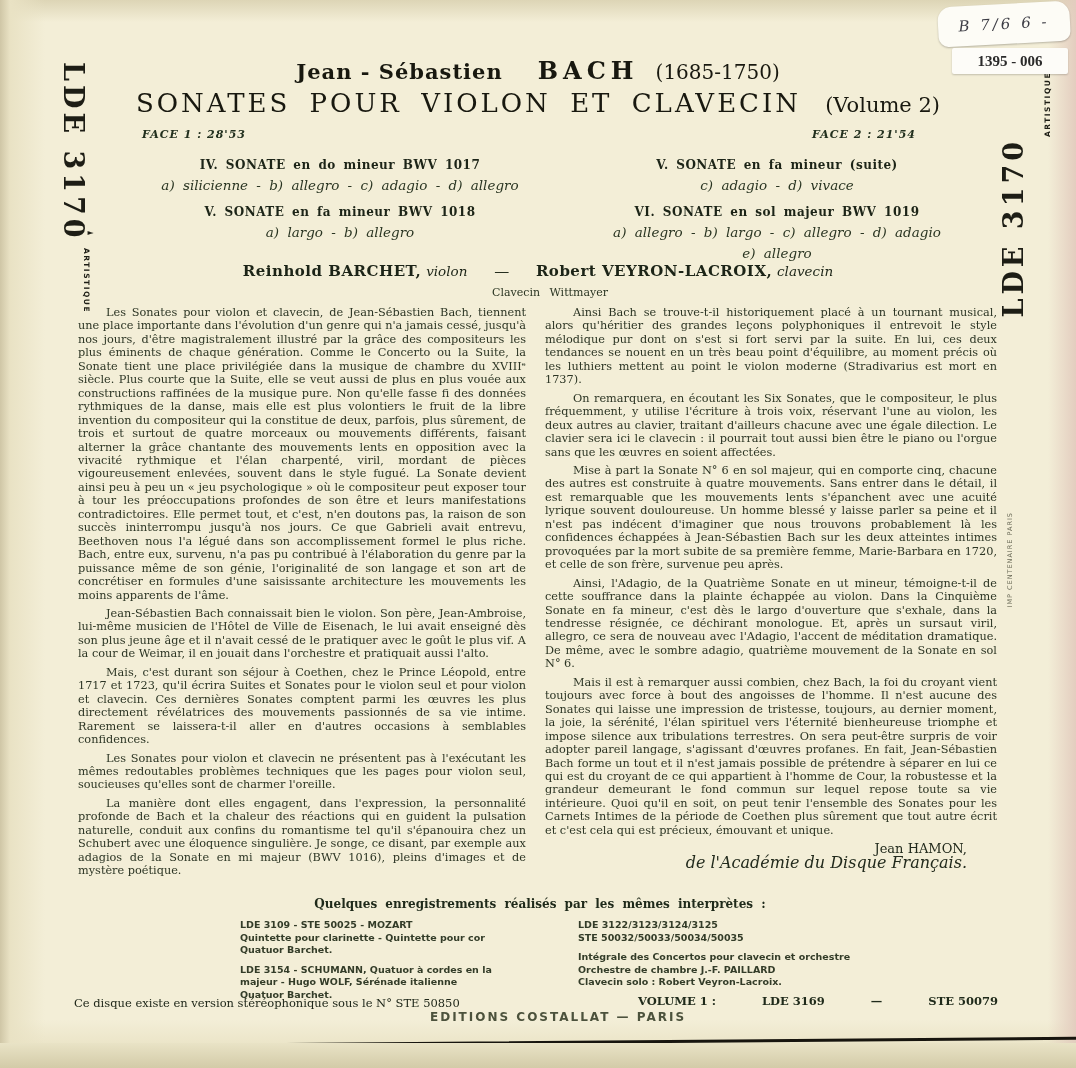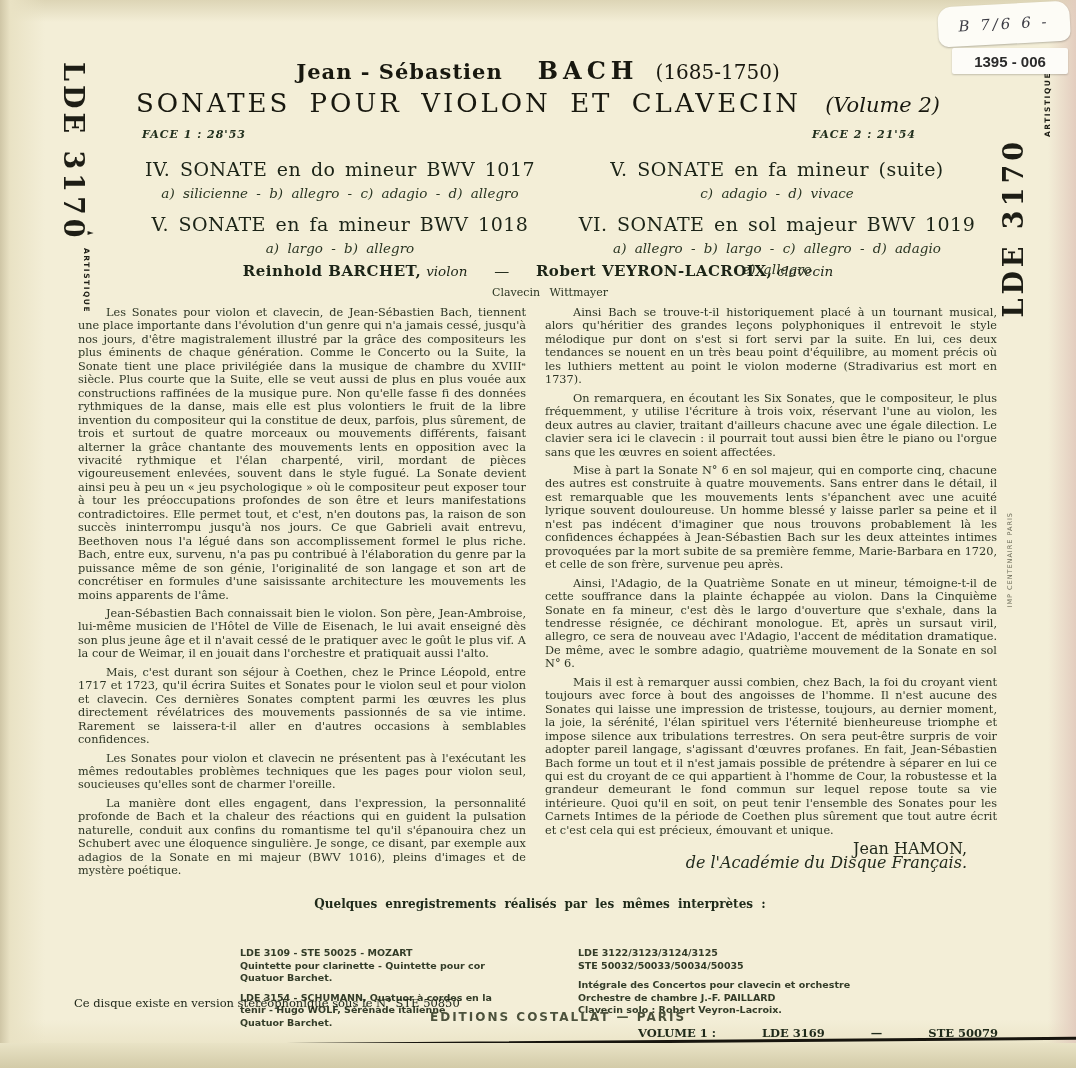--- a/index.html
+++ b/index.html
@@ -21,21 +21,21 @@
     background:#fdfcf6; border-radius:14px 14px 10px 10px;
     transform:rotate(-3deg); box-shadow:0 1px 2px rgba(0,0,0,.25);
     display:flex; align-items:center; justify-content:center;
     font-family:"DejaVu Serif", serif; font-style:italic;
     font-size:15px; color:#3c3c44; letter-spacing:3px;
   }
   .sticker-print {
     position:absolute; left:952px; top:48px; width:116px; height:26px;
     background:#fdfcf8; border-radius:2px; box-shadow:0 1px 2px rgba(0,0,0,.2);
     display:flex; align-items:center; justify-content:center;
-    font-family:Liberation Sans, sans-serif; font-size:15px; font-weight:bold; color:#2b2b2b;
+    font-family:Liberation Serif, serif; font-size:15px; font-weight:bold; color:#2b2b2b;
   }
   
   .spine-left-code {
     position:absolute; left:58px; top:62px;
     writing-mode:vertical-rl; text-orientation:mixed;
     font-weight:bold; font-size:27px; letter-spacing:4px; color:#1d1d15;
     font-family:"DejaVu Serif", serif;
   }
   .spine-left-mark { position:absolute; left:86px; top:228px; font-size:8px; color:#1d1d15;
     writing-mode:vertical-rl; }
@@ -62,59 +62,59 @@
     writing-mode:vertical-rl; transform:rotate(180deg);
     font-family:"DejaVu Sans", sans-serif; font-size:6.5px; letter-spacing:1px; color:#6b6b58;
   }
   
   .title1 { position:absolute; left:0; top:56px; width:100%; text-align:center; color:#18180f; }
   .title1 .t-name { font-size:21px; font-weight:bold; letter-spacing:1px; }
   .title1 .t-bach { font-size:24px; font-weight:bold; letter-spacing:5px; margin-left:30px; }
   .title1 .t-dates { font-size:20px; margin-left:12px; font-weight:normal; }
   .title2 { position:absolute; left:0; top:88px; width:100%; text-align:center; color:#18180f; }
   .title2 .t-main { font-size:26px; letter-spacing:3px; word-spacing:8px; }
-  .title2 .t-vol { font-size:21px; margin-left:19px;font-style:italic; }
+  .title2 .t-vol { font-size:21px; margin-left:19px; }
   
   .face-label { position:absolute; font-size:11px; font-weight:bold; font-style:italic; color:#22301e; letter-spacing:1px; }
   .face1-label { left:142px; top:128px; }
   .face2-label { left:812px; top:128px; }
   .tracks { position:absolute; top:146px; text-align:center; }
   .tracks-left { left:120px; width:440px; }
   .tracks-right { left:552px; width:450px; }
-  .track-title { font-size:19px; font-weight:normal; color:#1c2417; margin-top:12px; letter-spacing:0.5px; word-spacing:3px; }
+  .track-title { font-size:12px; font-weight:bold; color:#1c2417; margin-top:12px; letter-spacing:0.5px; word-spacing:3px; }
   .track-movs { font-size:13.5px; font-style:italic; color:#2a3522; margin-top:5px; word-spacing:4px; }
   .track-movs:empty { display:none; }
   
   .performers { position:absolute; left:0; top:262px; width:100%; text-align:center; color:#1c2417; font-size:15px; }
   .performers .p-name { font-weight:bold; letter-spacing:0.5px; }
   .performers .p-instr { font-style:italic; font-size:13.5px; }
   .performers .p-sep { margin:0 22px; }
   .wittmayer { position:absolute; left:12px; top:286px; width:100%; text-align:center; font-size:11px; color:#2a3522; word-spacing:6px; }
   
   .col { position:absolute; top:306px; text-align:justify; font-size:11.3px; line-height:13.45px; color:#2c3524; }
   .col p { margin:0 0 5px 0; text-indent:28px; }
   .col-left { left:78px; width:448px; }
   .col-right { left:545px; width:452px; }
   .signature { text-align:right; margin-top:4px; padding-right:30px; }
-  .sig-name { font-size:16px; color:#222a1c; }
+  .sig-name { font-size:13px; color:#222a1c; }
   .sig-org { font-size:16px; font-style:italic; color:#222a1c; }
   
   .disc-heading { position:absolute; left:120px; top:897px; width:840px; text-align:center;
     font-size:12px; font-weight:bold; color:#1f2a1a; word-spacing:4px; }
-  .disc-block { position:absolute; top:947px; font-family:"DejaVu Sans", sans-serif;
+  .disc-block { position:absolute; top:919px; font-family:"DejaVu Sans", sans-serif;
     font-size:9.5px; font-weight:bold; line-height:12.5px; color:#333c28; }
   .disc-left { left:240px; width:310px; }
   .disc-right { left:578px; width:340px; }
   .disc-block .grp { margin-bottom:7px; }
   
   .stereo-note { position:absolute; left:74px; top:996px; font-size:11.5px; color:#20281a; }
   .editions { position:absolute; left:430px; top:1010px; font-family:"DejaVu Sans", sans-serif;
     font-size:12px; letter-spacing:2px; font-weight:bold; color:#4c523c; }
   .volume-line { position:absolute; left:638px; top:994px; width:360px; display:flex;
-    justify-content:space-between; font-size:11.5px; font-weight:bold; color:#1f2a1a;margin-top:32px; }
+    justify-content:space-between; font-size:11.5px; font-weight:bold; color:#1f2a1a; }
   .bottom-edge { position:absolute; left:-12px; top:1041px; width:1110px; height:3px;
     background:#17150e; transform:rotate(-0.45deg); border-radius:2px; }
   .below-edge { position:absolute; left:0; top:1043px; width:1076px; height:25px;
     background:linear-gradient(to bottom,#e9e3c6,#d3cba8); }
 </style>
 </head>
 <body>
 
 <div class="sleeve">
 
@@ -192,21 +192,21 @@
   <div class="disc-heading">Quelques enregistrements réalisés par les mêmes interprètes :</div>
 
   <div class="disc-block disc-left">
     <div class="grp">
       <div>LDE 3109 - STE 50025 - MOZART</div>
       <div>Quintette pour clarinette - Quintette pour cor</div>
       <div>Quatuor Barchet.</div>
     </div>
     <div class="grp">
       <div>LDE 3154 -  SCHUMANN, Quatuor à cordes en la</div>
-      <div>tenir - Hugo WOLF, Sérénade italienne</div>
+      <div>majeur - Hugo WOLF, Sérénade italienne</div>
       <div>Quatuor Barchet.</div>
     </div>
   </div>
 
   <div class="disc-block disc-right">
     <div class="grp">
       <div>LDE  3122/3123/3124/3125</div>
       <div>STE  50032/50033/50034/50035</div>
     </div>
     <div class="grp">

